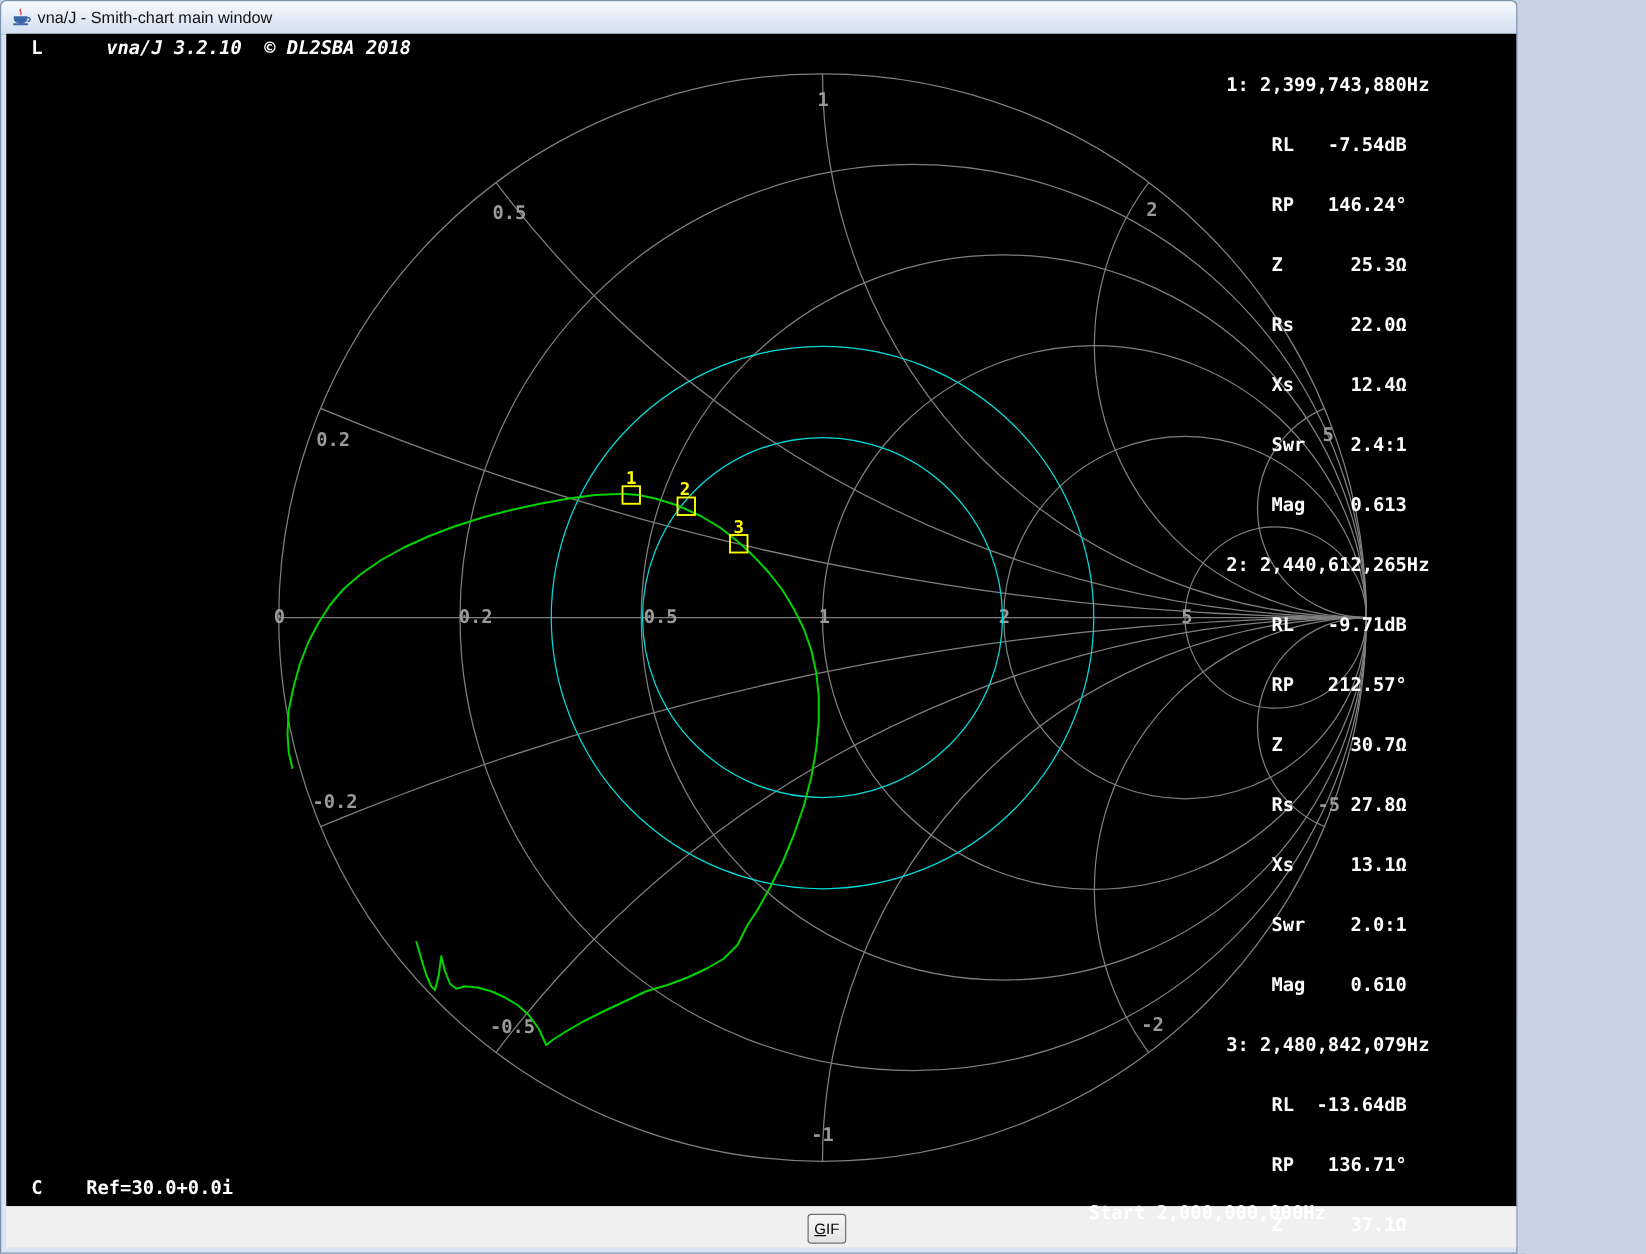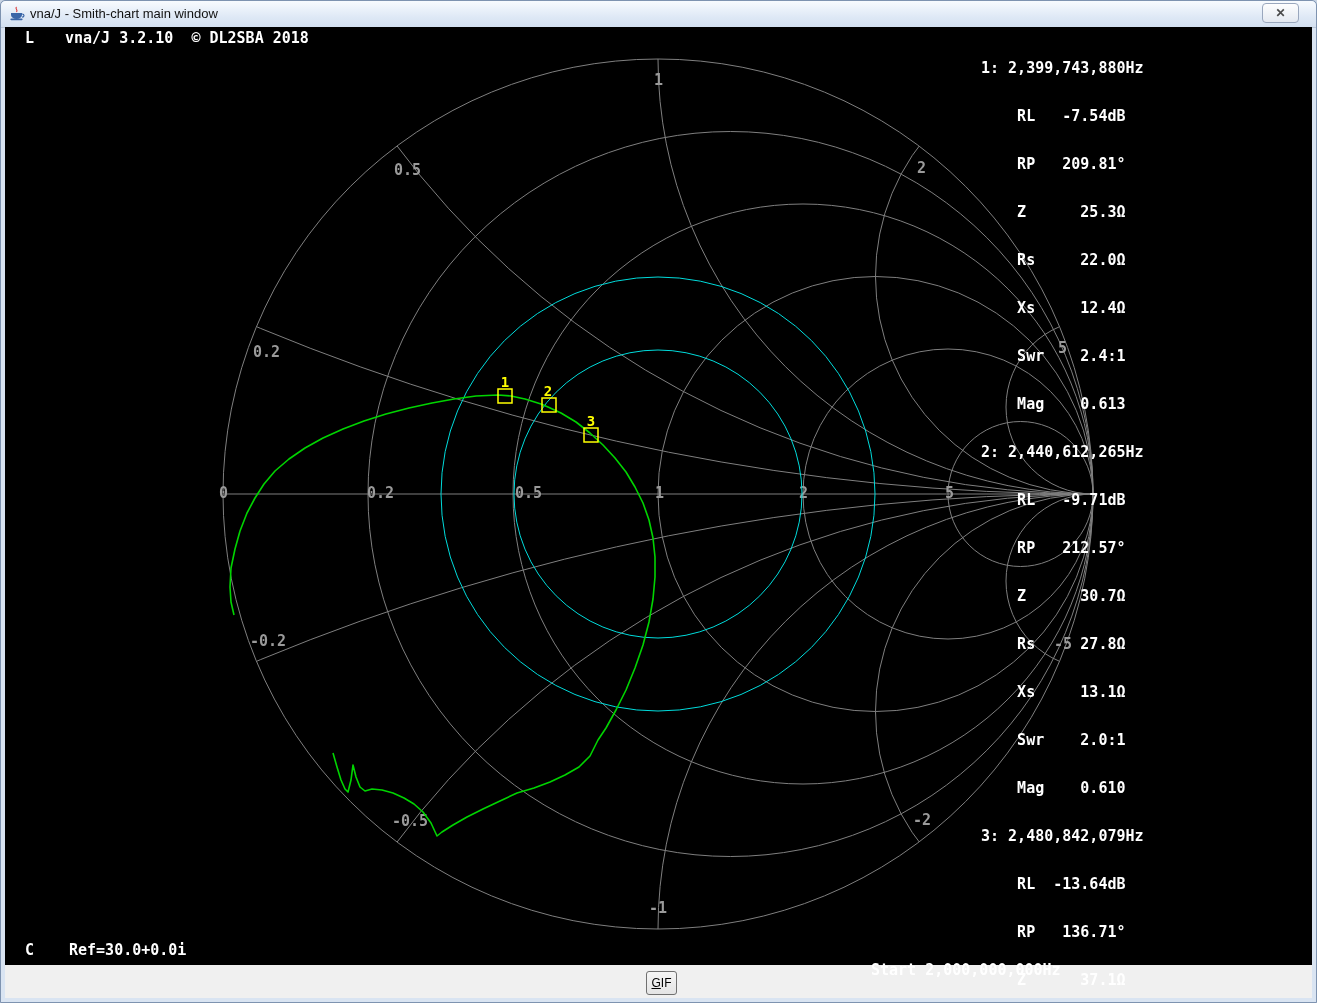--- a/index.html
+++ b/index.html
@@ -1,17 +1,17 @@
 <!DOCTYPE html>
 <html><head>
 <meta charset="utf-8">
 <style>
   html,body { margin:0; padding:0; background:#c8d4e4; }
   .window {
-    position:relative; width:1317px; height:1003px;
+    position:relative; width:1214px; height:1003px;
     background:#d9e4f2; border:1px solid #7e93b0; box-sizing:border-box;
     border-radius:5px 5px 0 0;
     font-family:"Liberation Sans", sans-serif;
     overflow:hidden;
   }
   .titlebar {
     position:absolute; left:0; top:0; width:100%; height:26px;
     background:linear-gradient(#f8fbfe,#dfe9f6 60%,#d3e0f0);
     border-bottom:1px solid #b9c6d8; border-radius:5px 5px 0 0;
   }
@@ -136,26 +136,26 @@
         <rect x="541" y="397" width="14" height="14"></rect>
         <rect x="583" y="427" width="14" height="14"></rect>
         <text class="mlabel" x="504" y="386" stroke="none">1</text>
         <text class="mlabel" x="547" y="395" stroke="none">2</text>
         <text class="mlabel" x="590" y="425" stroke="none">3</text>
       </g>
     </svg>
   </div>
 
   <div class="ovl" style="left:24px; top:29px;">L</div>
-  <div class="ovl" style="left:64px; top:29px;">vna/J 3.2.10  © DL2SBA 2018</div>
+  <div class="ovl" style="left:84px; top:29px;font-style:italic;">vna/J 3.2.10  © DL2SBA 2018</div>
 
   <div class="ovl" style="left:980px; top:27px;">
     <span>1: 2,399,743,880Hz</span>
     <span>    RL   -7.54dB</span>
-    <span>    RP   209.81°</span>
+    <span>    RP   146.24°</span>
     <span>    Z      25.3Ω</span>
     <span>    Rs     22.0Ω</span>
     <span>    Xs     12.4Ω</span>
     <span>    Swr    2.4:1</span>
     <span>    Mag    0.613</span>
     <span>2: 2,440,612,265Hz</span>
     <span>    RL   -9.71dB</span>
     <span>    RP   212.57°</span>
     <span>    Z      30.7Ω</span>
     <span>    Rs     27.8Ω</span>

